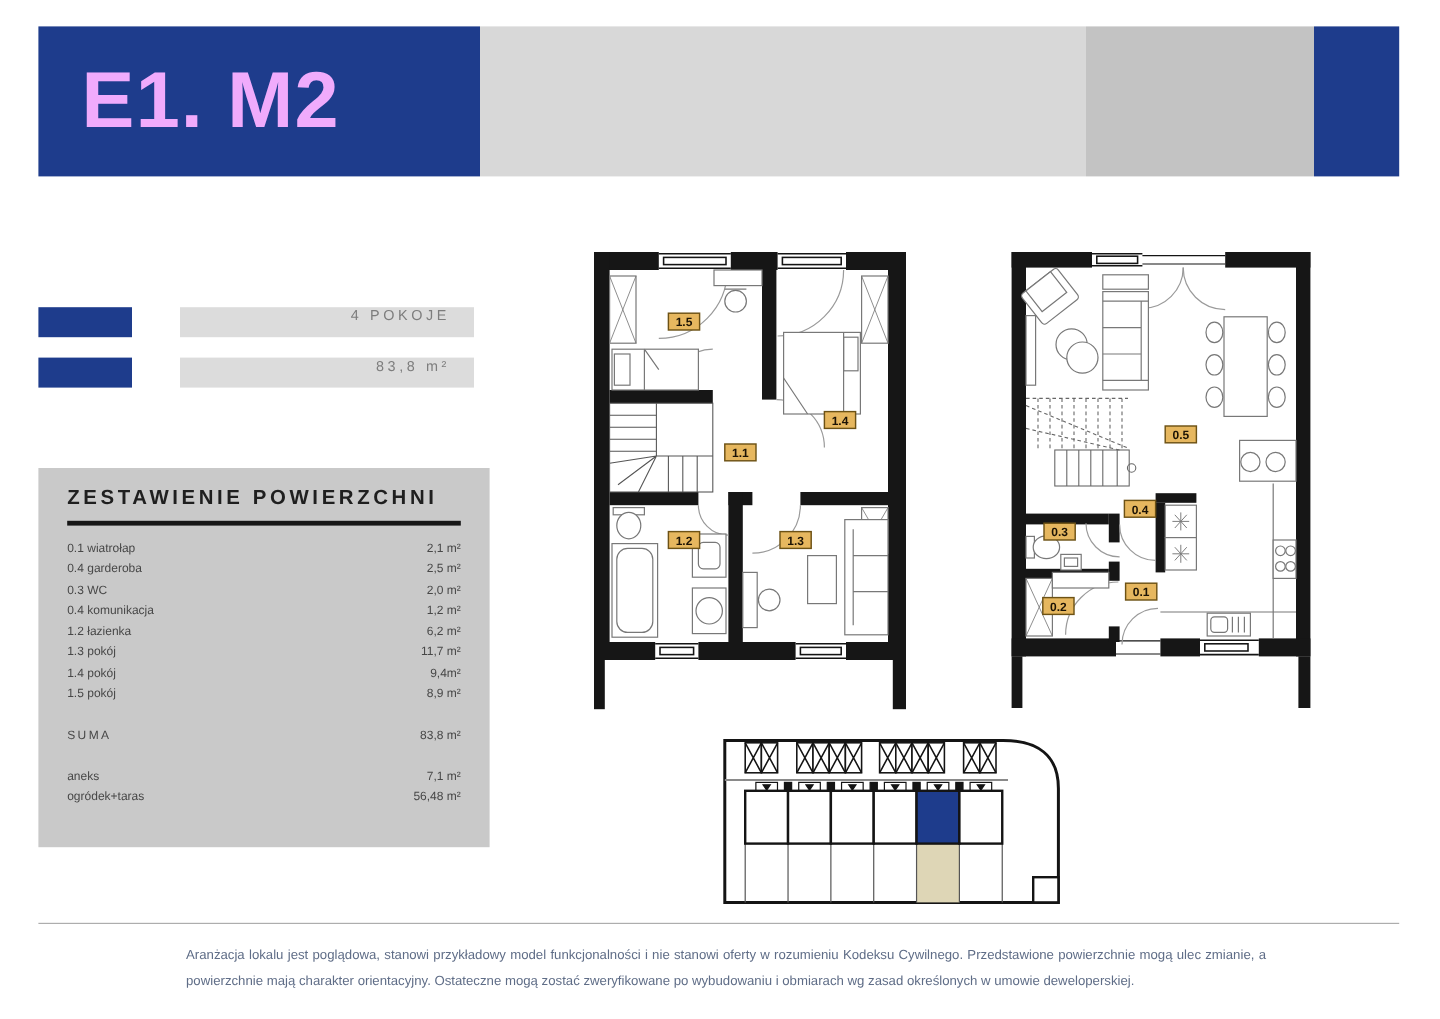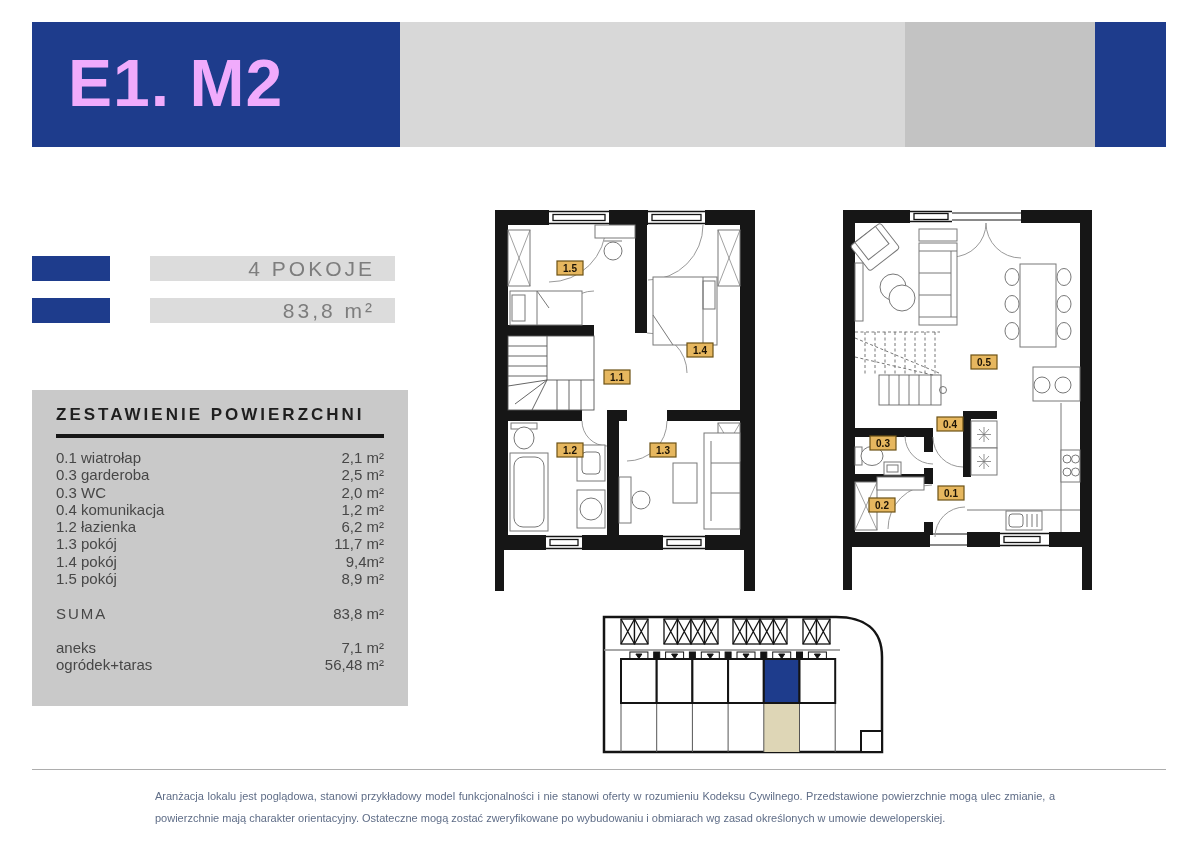--- a/index.html
+++ b/index.html
@@ -10,31 +10,31 @@
   .title-box{position:absolute;left:32px;top:22px;width:368px;height:125px;background:#1e3c8c;}
   .title-box span{display:block;line-height:123px;padding-left:36px;font-size:66px;font-weight:bold;
                   color:#f0abfc;letter-spacing:1px;}
   .band-light{position:absolute;left:400px;top:22px;width:505px;height:125px;background:#d8d8d8;}
   .band-mid{position:absolute;left:905px;top:22px;width:190px;height:125px;background:#c3c3c3;}
   .band-blue{position:absolute;left:1095px;top:22px;width:71px;height:125px;background:#1e3c8c;}
 
   
   .bar{position:absolute;left:32px;width:363px;height:25px;display:flex;}
   .bar .blue{width:78px;background:#1e3c8c;}
-  .bar .gray{flex:1;background:#dcdcdc;display:flex;align-items:center;justify-content:flex-end;
-             padding-right:20px;font-size:21px;letter-spacing:3px;color:#7d7d7d;margin-left:40px;}
+  .bar .gray{flex:1;background:#dcdcdc;display:flex;align-items:flex-start;justify-content:flex-end;
+             padding-right:20px;font-size:12px;letter-spacing:3px;color:#7d7d7d;margin-left:40px;}
   .bar1{top:256px;} .bar2{top:298px;}
 
   
   .area-table{position:absolute;left:32px;top:390px;width:376px;height:316px;background:#c9c9c9;
               box-sizing:border-box;padding:12px 24px 0 24px;color:#474747;}
   .tbl-title{font-size:17px;font-weight:bold;letter-spacing:3px;color:#1f1f1f;text-align:left;
              margin:3px 0 9px 0;}
   .tbl-rule{height:4px;background:#161616;margin-bottom:11px;}
-  .trow{display:flex;justify-content:space-between;font-size:15px;line-height:17.3px;}
+  .trow{display:flex;justify-content:space-between;font-size:10px;line-height:17.3px;}
   .trow.suma{margin-top:18px;}
   .trow.suma .n{letter-spacing:2px;}
   .extras{margin-top:16px;}
 
   
   .plan{position:absolute;}
   .plan-upper{left:487px;top:205px;width:276px;height:390px;}
   .plan-ground{left:835px;top:205px;width:265px;height:390px;}
   .siteplan{left:598px;top:613px;width:292px;height:146px;}
 
@@ -71,21 +71,21 @@
   </div>
 
   <div class="area-table">
     <div class="tbl-title">ZESTAWIENIE  POWIERZCHNI</div>
     <div class="tbl-rule"></div>
     <div class="trow">
         <span class="n">0.1 wiatrołap</span>
         <span class="v">2,1 m²</span>
       </div>
     <div class="trow">
-        <span class="n">0.3 garderoba</span>
+        <span class="n">0.4 garderoba</span>
         <span class="v">2,5 m²</span>
       </div>
     <div class="trow">
         <span class="n">0.3 WC</span>
         <span class="v">2,0 m²</span>
       </div>
     <div class="trow">
         <span class="n">0.4 komunikacja</span>
         <span class="v">1,2 m²</span>
       </div>

